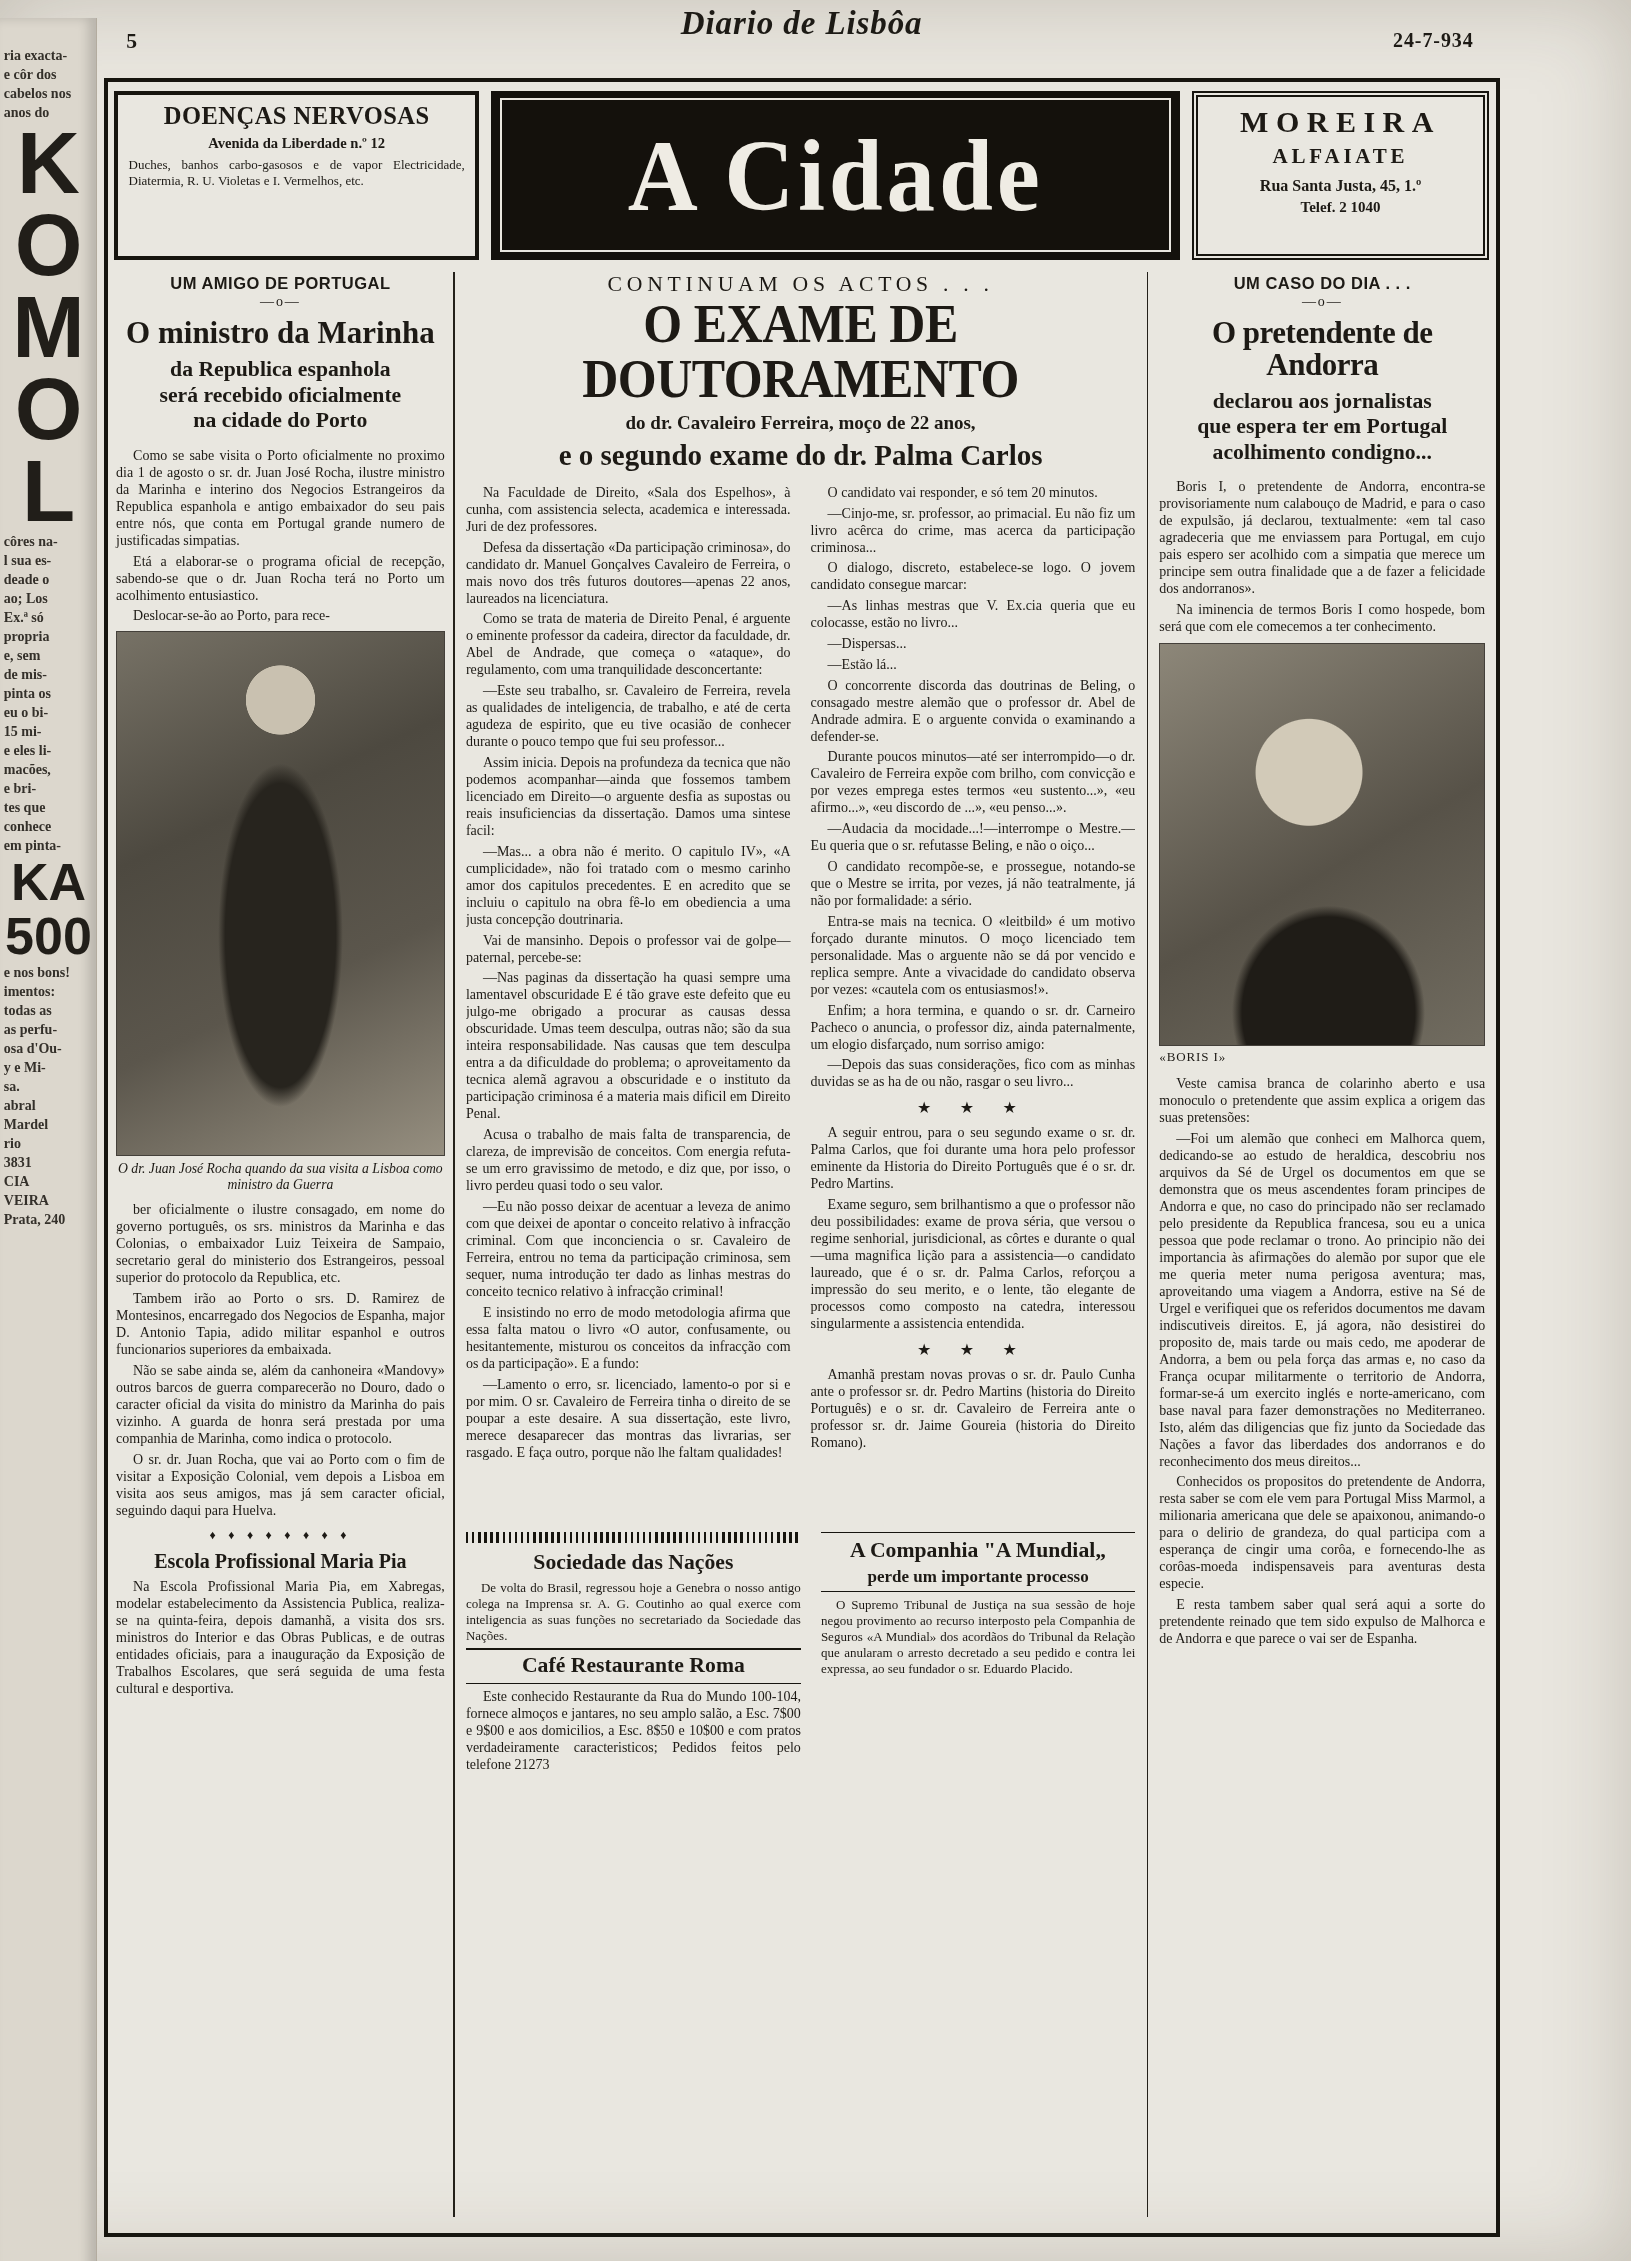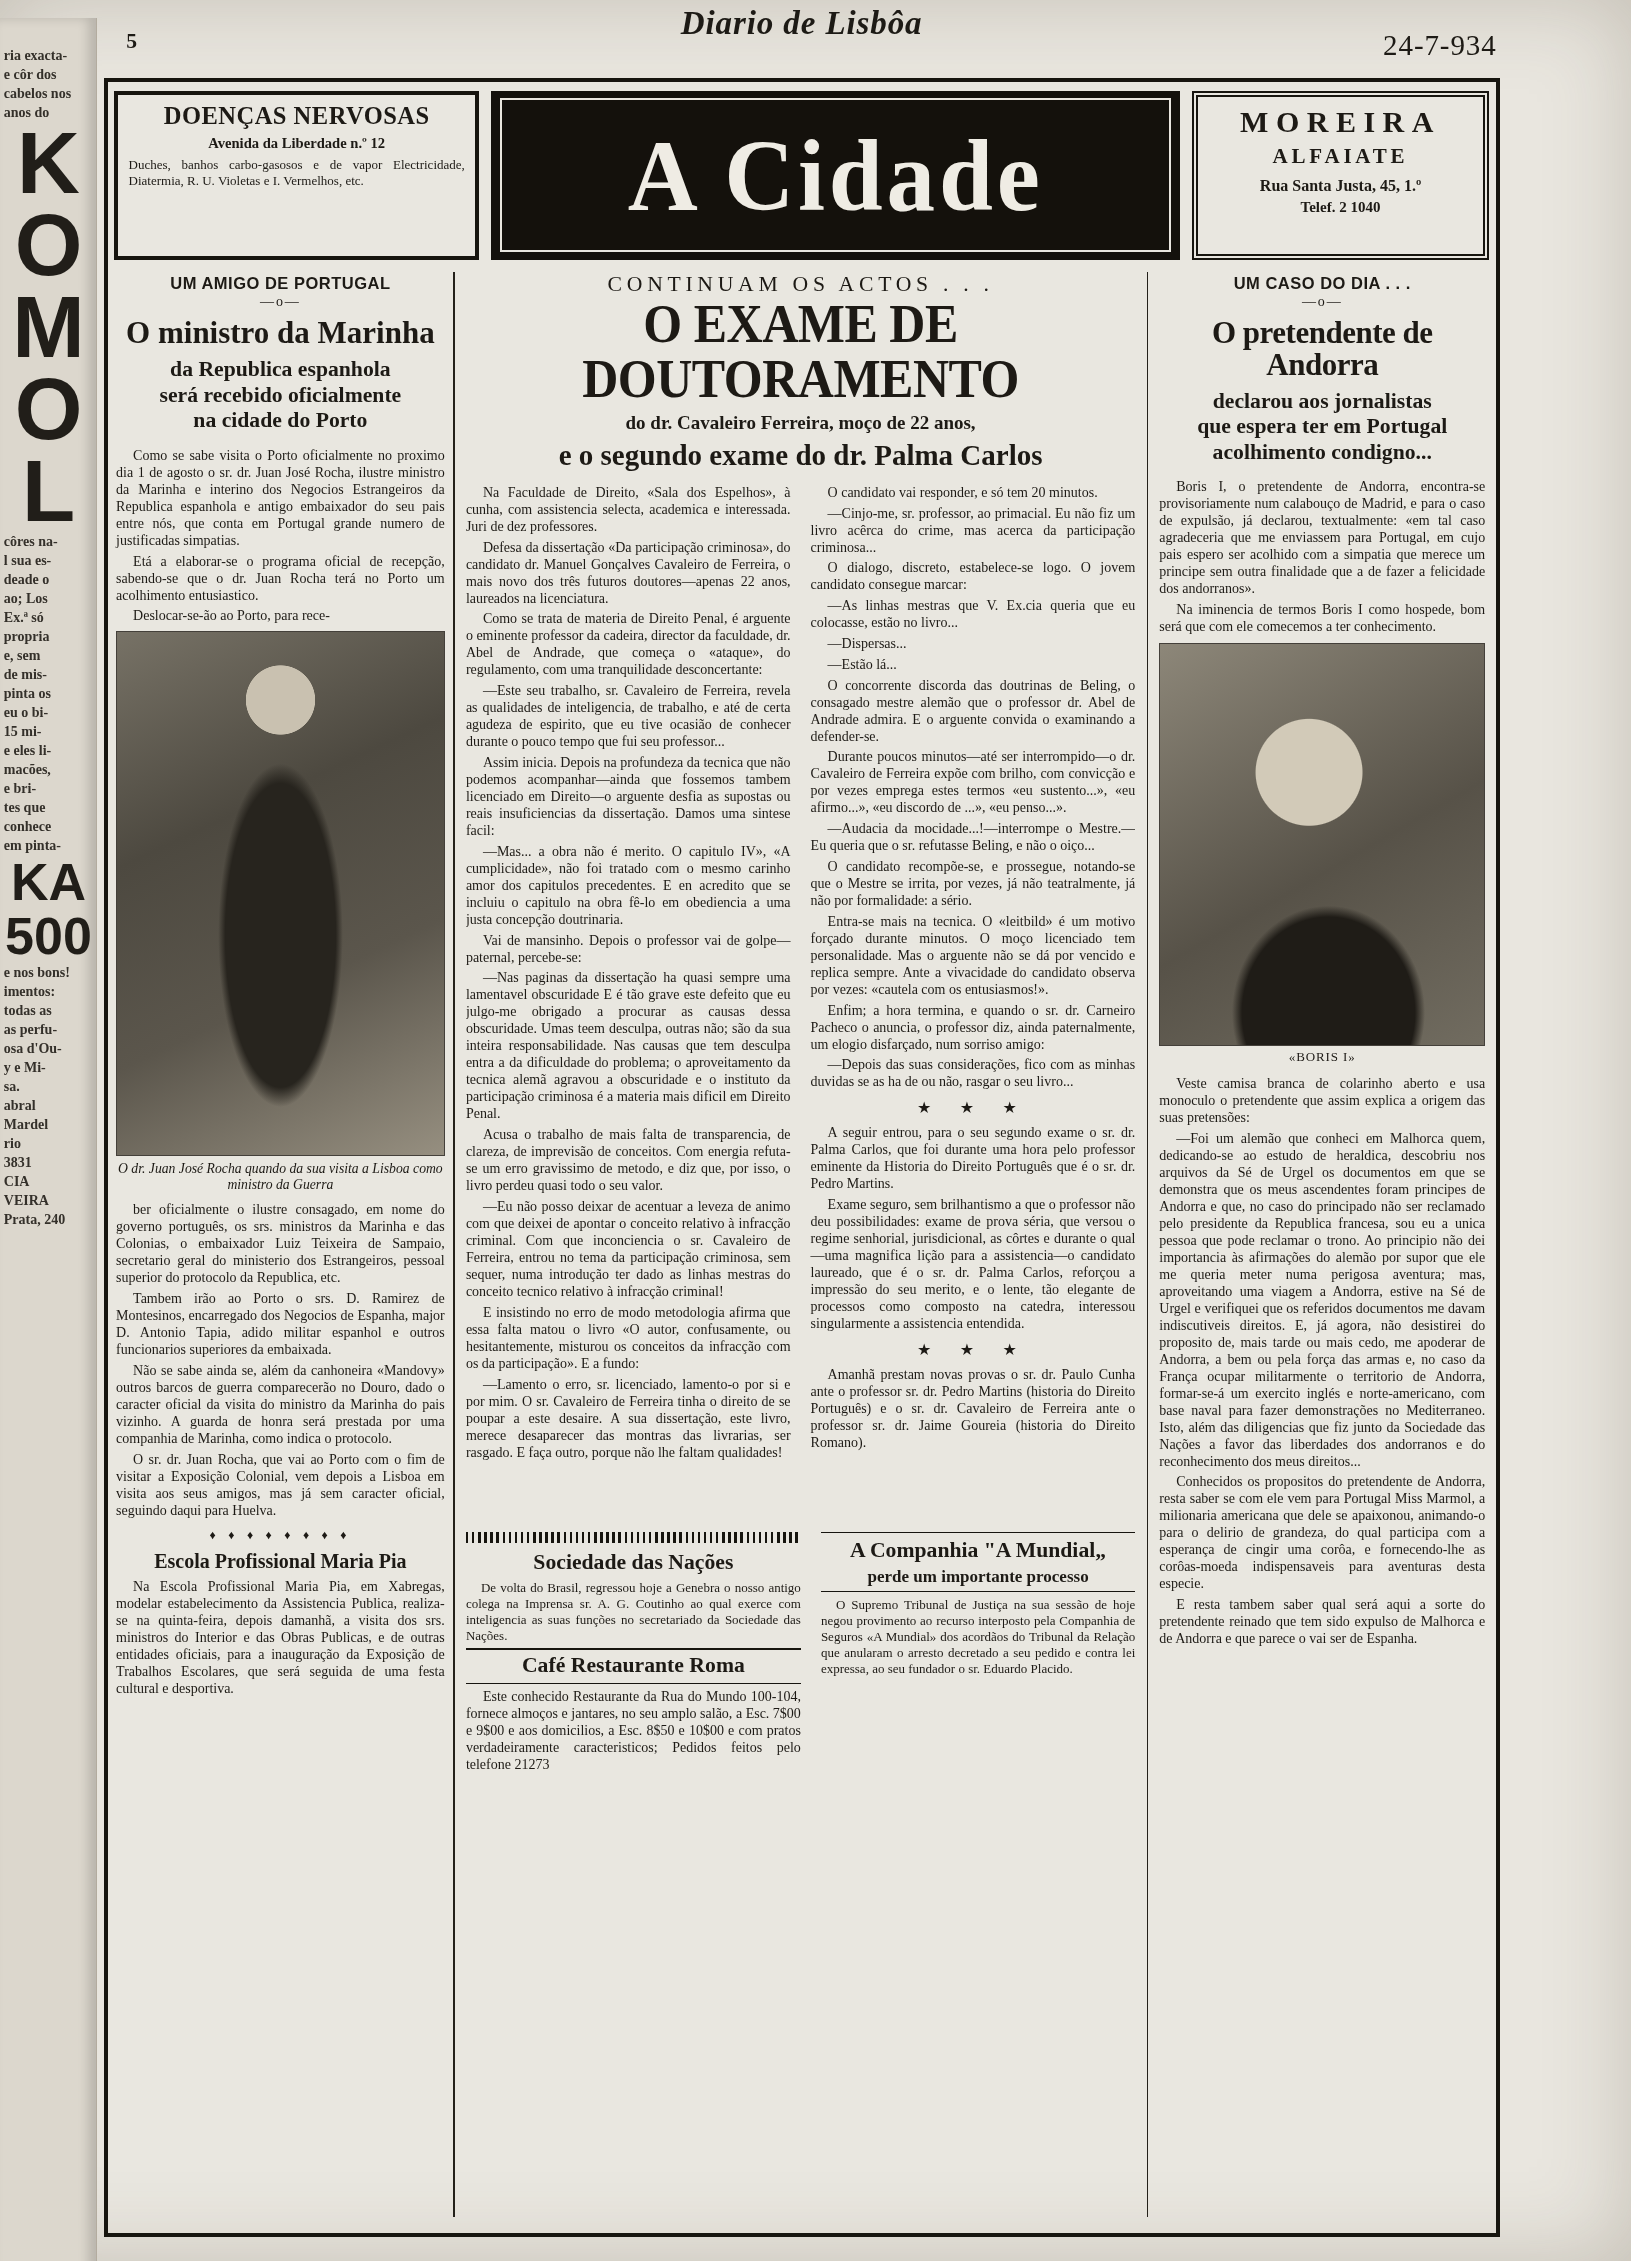--- a/index.html
+++ b/index.html
@@ -24,21 +24,21 @@
   .bigletters2 p { font-size:52px; line-height:54px; font-weight:bold; text-align:center;
     color:#211e19; font-family:"Liberation Sans","DejaVu Sans",sans-serif; }
 
   
   .content { position:absolute; left:97px; top:0; width:1535px; height:100%; }
 
   .page-header { position:relative; width:1396px; margin-left:6.6px; height:78px; }
   .page-num  { position:absolute; left:22.6px;  top:29px; font-size:21.7px; font-weight:bold; }
   .masthead  { position:absolute; left:0; right:0; top:5px; text-align:center;
                font-size:33px; font-weight:bold; font-style:italic; letter-spacing:0.9px; }
-  .pg-date   { position:absolute; right:3px; top:29px; font-size:29px; font-weight:normal; letter-spacing:0.9px; }
+  .pg-date   { position:absolute; right:26px; top:29px; font-size:20px; font-weight:bold; letter-spacing:0.9px; }
 
   .frame {
     margin-left:6.6px; width:1396px; height:2159px;
     border:4.2px solid #17150f; padding:8.5px 6.6px 4.7px;
     overflow:hidden; background:rgba(255,255,255,.04);
   }
 
   
   .ads-row { display:flex; gap:12.2px; height:169px; align-items:stretch; }
   .ad-doencas {
@@ -90,21 +90,21 @@
       linear-gradient(155deg,#777266 0%,#4d4940 35%,#5b564c 65%,#968f80 100%);
   }
   .photo-right {
     height:403px; margin:7.5px 0 3.8px;
     background:
       radial-gradient(circle 54px at 46% 32%, #d2cab8 0 98%, rgba(0,0,0,0) 100%),
       radial-gradient(ellipse 127px 141px at 52% 92%, #1f1c17 0 68%, rgba(0,0,0,0) 76%),
       linear-gradient(150deg,#8d8779 0%,#575248 55%,#716c60 100%);
   }
   .caption { font-style:italic; font-size:13.7px; line-height:16px; text-align:center; margin-bottom:8.5px; }
-  .caption-small { font-size:13px; text-align:center; letter-spacing:0.9px; margin-bottom:9.4px; }
+  .caption-small { font-size:13px; text-align:left; letter-spacing:0.9px; margin-bottom:9.4px; }
 
   .diamonds { text-align:center; font-size:12.2px; letter-spacing:4.7px; margin:9.4px 0 6.6px; }
 
   .section-title   { font-size:20px; font-weight:bold; text-align:center; margin-bottom:5.7px; }
   .section-title-lg{ font-size:21.7px; font-weight:bold; text-align:center; margin-bottom:4.7px; }
   .section-sub    { font-size:17px; font-weight:bold; text-align:center; margin-bottom:3.8px; }
 
   
   .c-kicker { font-size:21.7px; text-align:center; letter-spacing:4.7px; margin-bottom:4.7px; }
   .c-headline { font-size:50px; font-weight:bold; text-align:center; line-height:1.02; letter-spacing:-0.5px;

